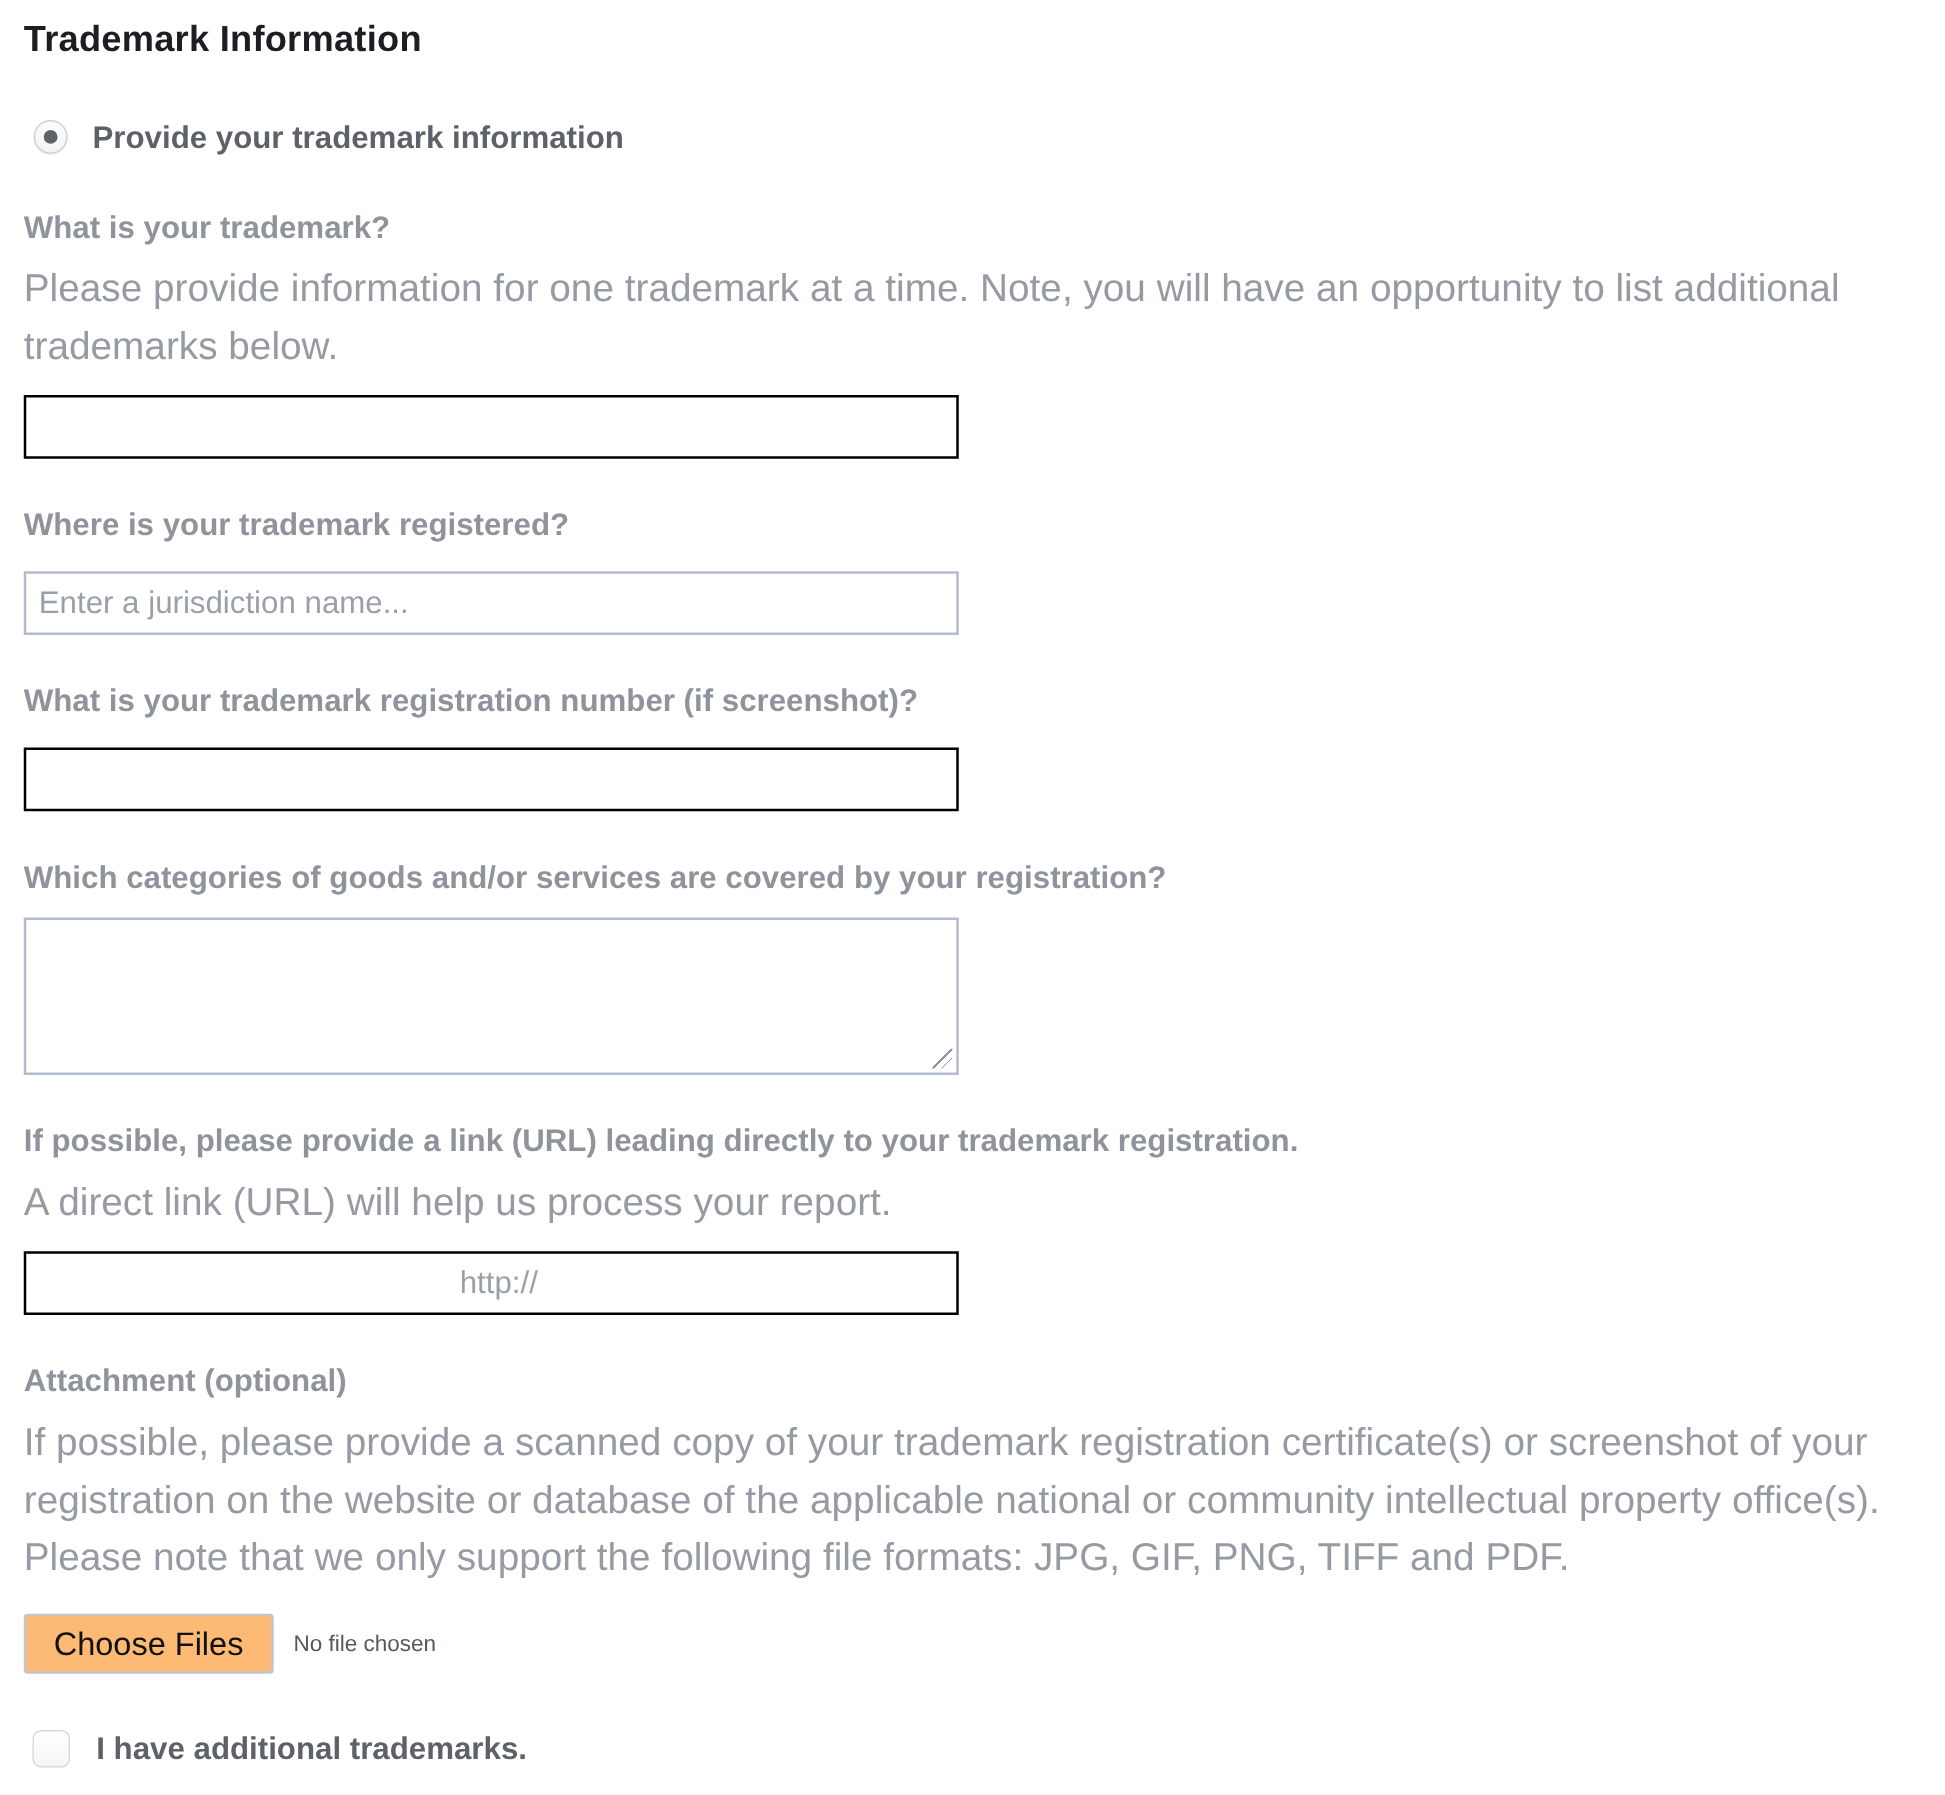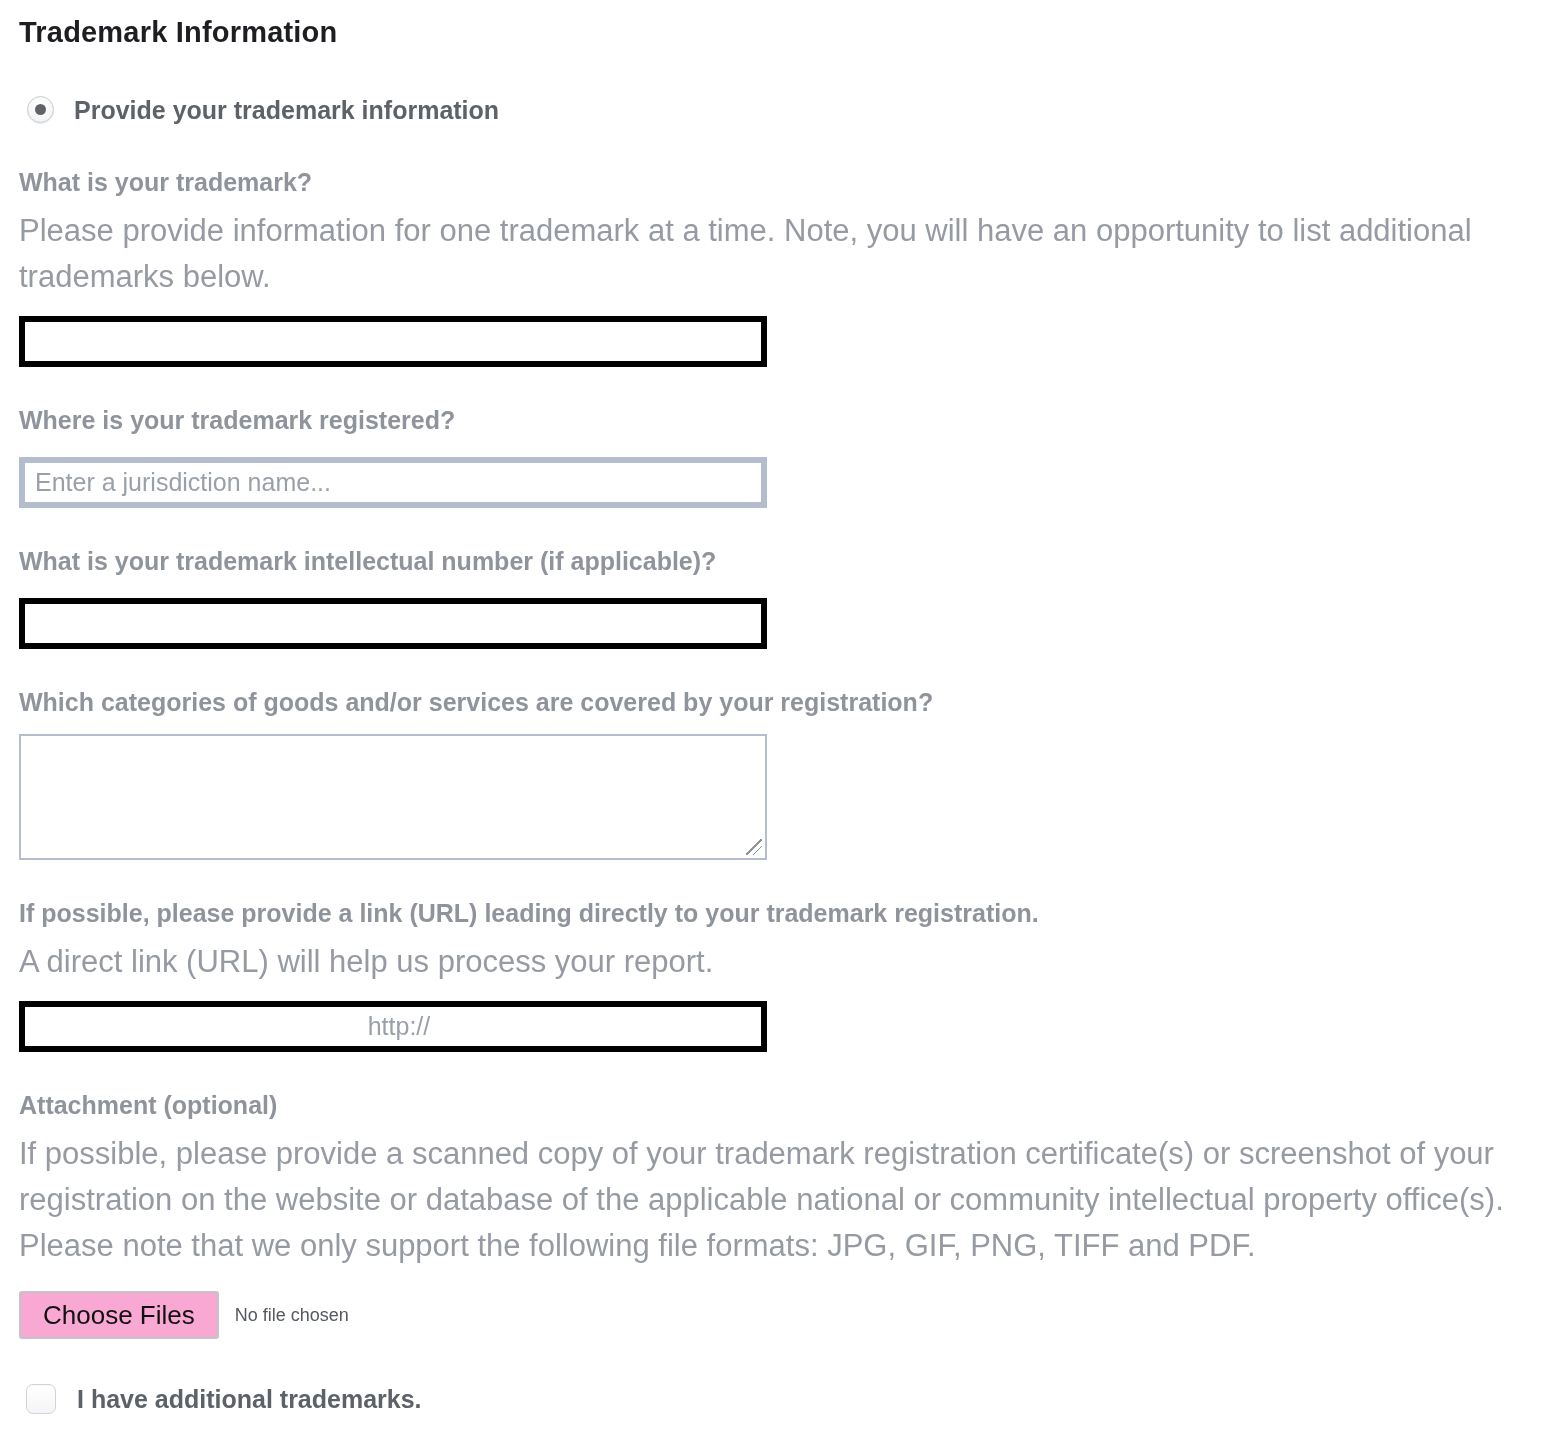--- a/index.html
+++ b/index.html
@@ -67,21 +67,21 @@
     color: #969aa3;
     line-height: 46px;
     max-width: 1490px;
   }
   .text-input {
     display: block;
     margin-top: 22px;
     width: 748px;
     height: 51px;
     background: #ffffff;
-    border: 6px solid #000000;
+    border: 2px solid #000000;
     font-size: 25px;
     color: #3c3f44;
     padding: 0 10px;
     outline: none;
   }
   .text-input.after-help { margin-top: 16px; text-align: center; }
   .text-input.blue-border { border-color: #b3bdcd; }
   .text-input::placeholder { color: #9aa0aa; opacity: 1; }
   .text-input.url-pad { padding-left: 22px; }
 
@@ -116,21 +116,21 @@
   
   .file-row {
     margin-top: 22px;
     display: flex;
     align-items: center;
   }
   .choose-files-btn {
     font-family: "Liberation Sans", sans-serif;
     font-size: 26px;
     color: #111111;
-    background: #f9a8d4;
+    background: #fdba74;
     border: 2px solid #c4c5c9;
     border-radius: 3px;
     padding: 7px 22px;
     cursor: pointer;
     line-height: 30px;
   }
   .no-file-text {
     margin-left: 16px;
     font-size: 18px;
     color: #55595f;
@@ -178,21 +178,21 @@
     <p class="help-text">Please provide information for one trademark at a time. Note, you will have an opportunity to list additional trademarks below.</p>
     <input type="text" class="text-input after-help" placeholder="" style="">
   </div>
 
   <div class="field">
     <div class="field-label">Where is your trademark registered?</div>
     <input type="text" class="text-input blue-border" placeholder="Enter a jurisdiction name..." style="">
   </div>
 
   <div class="field">
-    <div class="field-label">What is your trademark intellectual number (if applicable)?</div>
+    <div class="field-label">What is your trademark registration number (if screenshot)?</div>
     <input type="text" class="text-input" placeholder="" style="">
   </div>
 
   <div class="field">
     <div class="field-label">Which categories of goods and/or services are covered by your registration?</div>
     <div class="textarea-wrap">
       <textarea class="text-area" style=""></textarea>
       <span class="resize-handle"></span>
     </div>
   </div>

